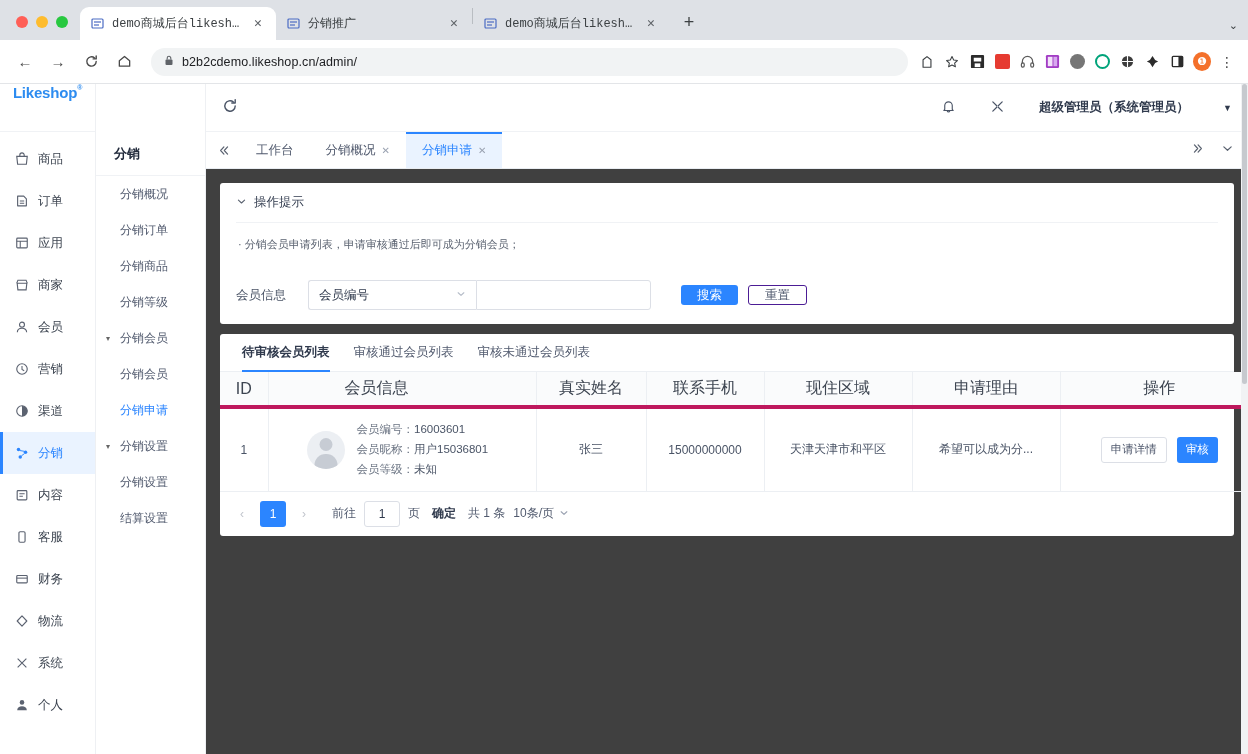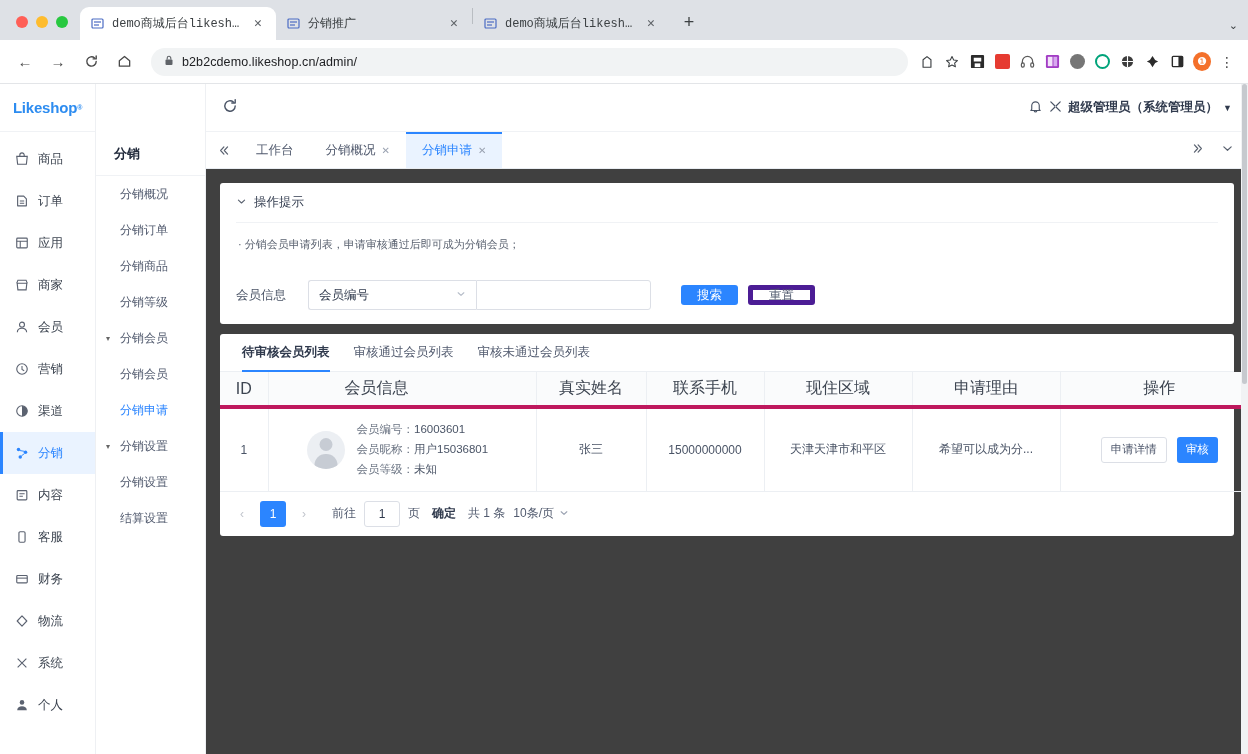--- a/index.html
+++ b/index.html
@@ -69,21 +69,21 @@
   
   .app { display: flex; width: 1248px; height: 670px; background: #f5f7fa; position: relative; }
 
   
   .sidebar {
     width: 96px; flex: 0 0 96px; background: #ffffff; height: 670px;
     border-right: 1px solid #eef0f3;
     display: flex; flex-direction: column;
   }
   .logo {
-    height: 48px; display: flex; align-items: center; justify-content: center;
+    height: 48px; display: flex; align-items: flex-start; justify-content: center;
     color: #2d8cf0; font-weight: bold; font-size: 15px; letter-spacing: -.2px;
     border-bottom: 1px solid #f0f2f5;
   }
   .logo sup { font-size: 7px; vertical-align: super; }
   .side-items { flex: 1 1 auto; padding-top: 6px; overflow: hidden; }
   .side-item {
     height: 42px; display: flex; align-items: center; gap: 9px; padding-left: 14px;
     font-size: 12.5px; color: #3d4551; position: relative;
   }
   .side-item .si-ico { width: 15px; height: 15px; display: flex; align-items: center;
@@ -113,21 +113,21 @@
   .sub-item.active { color: #2b85ff; }
 
   
   .main { flex: 1 1 auto; display: flex; flex-direction: column; height: 670px; min-width: 0; }
 
   .topbar {
     height: 48px; background: #ffffff; display: flex; align-items: center;
     padding: 0 16px; border-bottom: 1px solid #f0f2f5;
   }
   .topbar .refresh { font-size: 15px; color: #4a5466; }
-  .topbar-right { margin-left: auto; display: flex; align-items: center; gap: 5px; }
+  .topbar-right { margin-left: auto; display: flex; align-items: center; gap: 34px; }
   .tb-ico2 { font-size: 14px; color: #4a5466; }
   .user-name { font-size: 12.5px; color: #303a4d; font-weight: bold; }
   .user-caret { font-size: 9px; color: #303a4d; }
 
   .tabbar {
     height: 37px; background: #ffffff; display: flex; align-items: stretch;
     border-bottom: 1px solid #e9edf2;
   }
   .tabbar .collapse { width: 34px; display: flex; align-items: center; justify-content: center;
     font-size: 12px; color: #5a6270; }
@@ -168,21 +168,21 @@
   .sb-input {
     width: 175px; height: 30px; border: 1px solid #dcdfe6; border-radius: 0 3px 3px 0;
     padding: 0 10px; font-size: 12.5px; color: #303a4d; background: #fff;
   }
   .sb-actions { margin-left: 30px; display: flex; gap: 10px; }
   .btn {
     height: 20px; padding: 0 16px; font-size: 12.5px; border-radius: 3px;
     display: flex; align-items: center; justify-content: center;
   }
   .btn-primary { background: #2b85ff; color: #ffffff; }
-  .btn-default { background: #ffffff; color: #515a6e; border: 5px solid #4c1d95; }
+  .btn-default { background: #ffffff; color: #515a6e; border: 1px solid #4c1d95; }
 
   
   .tablecard { margin-top: 10px; }
   .ttabs { display: flex; align-items: stretch; height: 38px; border-bottom: 1px solid #eceff3; padding: 0 10px; }
   .ttab {
     display: flex; align-items: center; padding: 0 12px; font-size: 12.5px;
     color: #515a6e; position: relative;
   }
   .ttab.active { color: #303a4d; font-weight: bold; }
   .ttab.active::after {

